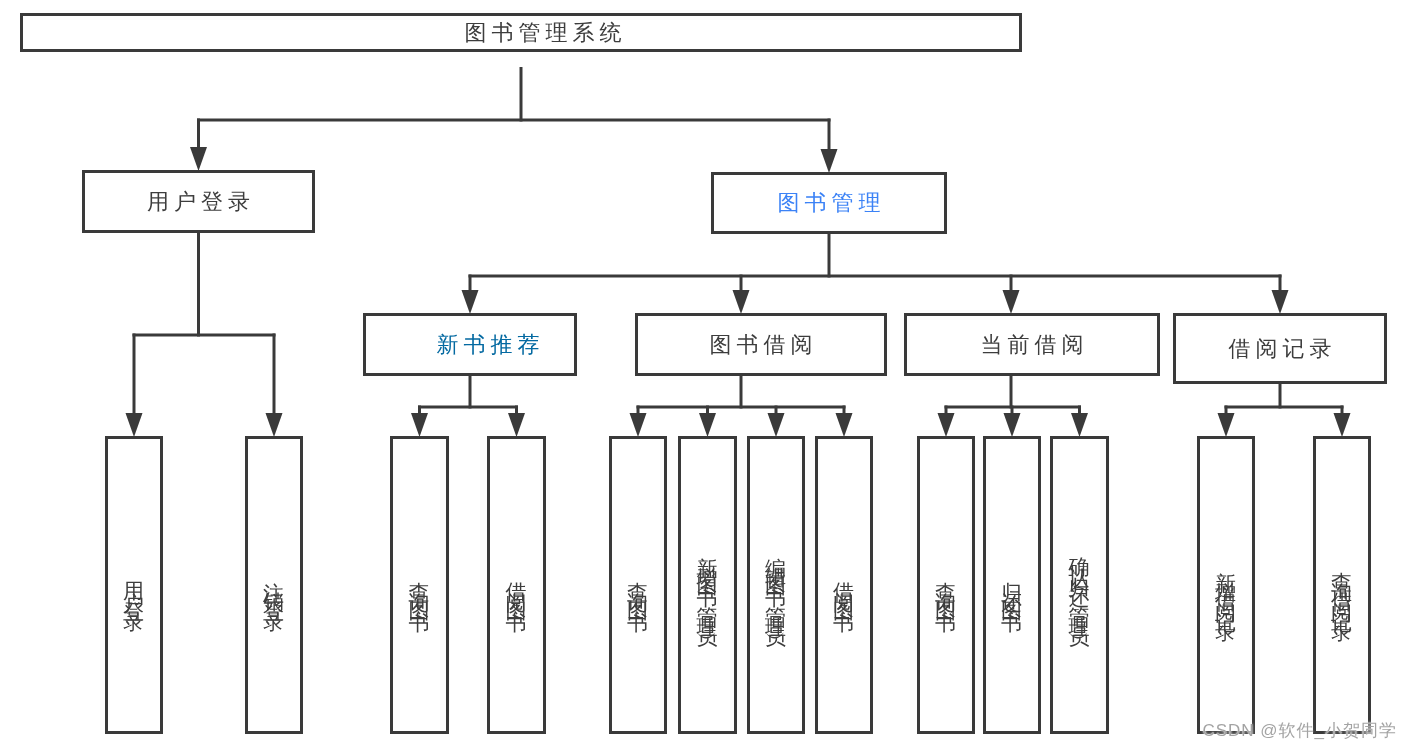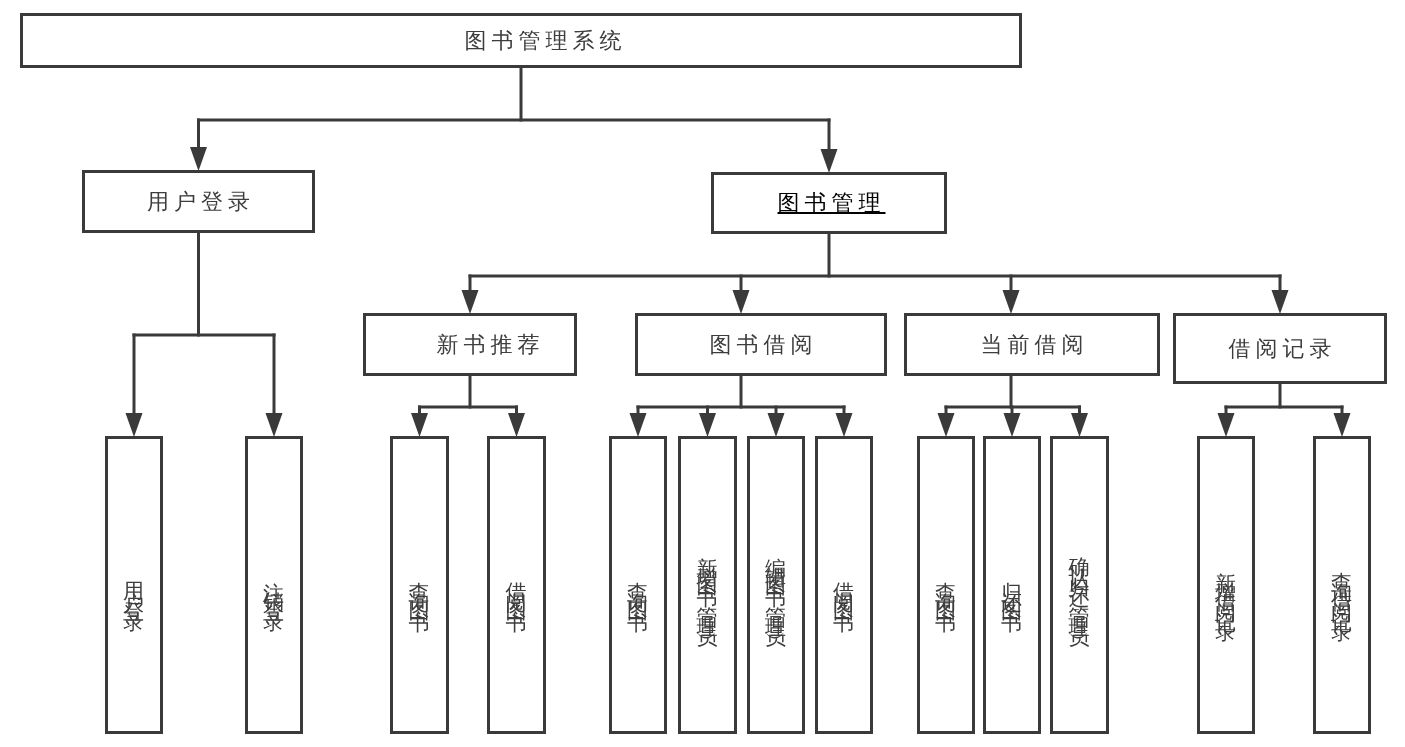--- a/index.html
+++ b/index.html
@@ -98,30 +98,30 @@
       <line x1="1079.5" y1="405.5" x2="1079.5" y2="416" stroke="#3a3a3a" stroke-width="3"></line>
       <polygon points="1079.5,437 1071,413 1088,413" fill="#3a3a3a"></polygon>
       <line x1="1280" y1="375" x2="1280" y2="408.5" stroke="#3a3a3a" stroke-width="3"></line>
       <line x1="1224.5" y1="407" x2="1343.5" y2="407" stroke="#3a3a3a" stroke-width="3"></line>
       <line x1="1226" y1="405.5" x2="1226" y2="416" stroke="#3a3a3a" stroke-width="3"></line>
       <polygon points="1226,437 1217.5,413 1234.5,413" fill="#3a3a3a"></polygon>
       <line x1="1342" y1="405.5" x2="1342" y2="416" stroke="#3a3a3a" stroke-width="3"></line>
       <polygon points="1342,437 1333.5,413 1350.5,413" fill="#3a3a3a"></polygon>
     </svg>
   <div id="nodes">
-      <div class="node h" style="left: 20px; top: 13px; width: 1002px; height: 55px; border-color: rgb(58, 58, 58); color: rgb(61, 61, 61); padding-left: 44px;">
+      <div class="node h" style="left: 20px; top: 13px; width: 1002px; height: 39px; border-color: rgb(58, 58, 58); color: rgb(61, 61, 61); padding-left: 44px;">
         <span class="label">图书管理系统</span>
       </div>
       <div class="node h" style="left: 82px; top: 170px; width: 233px; height: 63px; border-color: rgb(58, 58, 58); color: rgb(61, 61, 61);">
         <span class="label">用户登录</span>
       </div>
-      <div class="node h" style="left: 711px; top: 172px; width: 236px; height: 62px; border-color: rgb(58, 58, 58); color: #000000; text-decoration: underline;">
+      <div class="node h" style="left: 711px; top: 172px; width: 236px; height: 62px; border-color: rgb(58, 58, 58); color: #3b82f6;">
         <span class="label">图书管理</span>
       </div>
-      <div class="node h" style="left: 363px; top: 313px; width: 214px; height: 63px; border-color: rgb(58, 58, 58); color: #404040; padding-left: 36px;">
+      <div class="node h" style="left: 363px; top: 313px; width: 214px; height: 63px; border-color: rgb(58, 58, 58); color: #0369a1; padding-left: 36px;">
         <span class="label">新书推荐</span>
       </div>
       <div class="node h" style="left: 635px; top: 313px; width: 252px; height: 63px; border-color: rgb(58, 58, 58); color: rgb(61, 61, 61);">
         <span class="label">图书借阅</span>
       </div>
       <div class="node h" style="left: 904px; top: 313px; width: 256px; height: 63px; border-color: rgb(58, 58, 58); color: rgb(61, 61, 61);">
         <span class="label">当前借阅</span>
       </div>
       <div class="node h" style="left: 1173px; top: 313px; width: 214px; height: 71px; border-color: rgb(58, 58, 58); color: rgb(61, 61, 61);">
         <span class="label">借阅记录</span>
@@ -159,13 +159,14 @@
       <div class="node v" style="left: 1050px; top: 436px; width: 59px; height: 298px; border-color: rgb(58, 58, 58); color: rgb(61, 61, 61);">
         <span class="label">确认归还（管理员）</span>
       </div>
       <div class="node v" style="left: 1197px; top: 436px; width: 58px; height: 298px; border-color: rgb(58, 58, 58); color: rgb(61, 61, 61);">
         <span class="label">新增借阅记录</span>
       </div>
       <div class="node v" style="left: 1313px; top: 436px; width: 58px; height: 298px; border-color: rgb(58, 58, 58); color: rgb(61, 61, 61);">
         <span class="label">查询借阅记录</span>
       </div>
     </div>
+  <div class="watermark">CSDN @软件_小贺同学</div>
 </div>
 
 </body></html>

